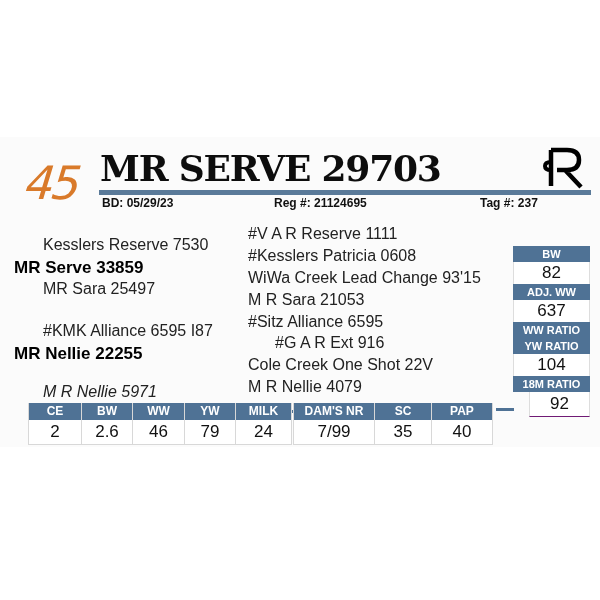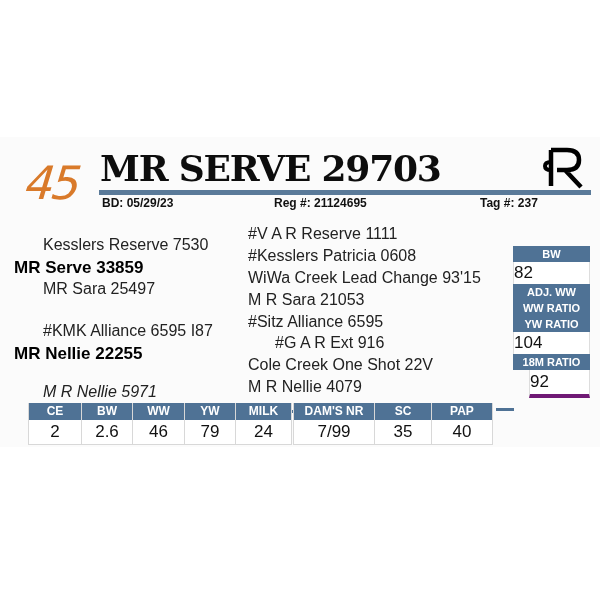--- a/index.html
+++ b/index.html
@@ -7,21 +7,21 @@
   .card { position: absolute; left: 0; top: 137px; width: 600px; height: 310px; background: #fbfbfb; }
   .lot { position: absolute; left: 26px; top: 160px; font-family: "DejaVu Sans", sans-serif; font-style: italic; font-size: 46px; color: #d97a2a; letter-spacing: -3px; line-height: 1; transform: skewX(-6deg); }
   .title { position: absolute; left: 100px; top: 150px; font-family: "DejaVu Serif", serif; font-weight: bold; font-size: 36px; color: #0d0d0d; letter-spacing: -1.2px; line-height: 1; }
   .rule { position: absolute; left: 99px; top: 190px; width: 492px; height: 5px; background: #5a7a99; }
   .info { position: absolute; top: 197px; font-weight: bold; font-size: 12px; color: #111; line-height: 1; }
   .logo { position: absolute; left: 543px; top: 146px; width: 44px; height: 44px; }
   .ped { position: absolute; font-size: 16px; line-height: 1; color: #222; white-space: nowrap; }
   .ped.bold { font-weight: bold; font-size: 17px; color: #000; }
   .right-stats { position: absolute; left: 513px; top: 246px; width: 77px; }
   .rs-head { background: #4f7295; color: #fff; font-weight: bold; font-size: 11px; text-align: center; height: 16px; line-height: 16px; }
-  .rs-val { background: #fff; font-size: 17px; text-align: left; height: 22px; line-height: 22px; border-left: 1px solid #ddd; border-right: 1px solid #ddd; }
+  .rs-val { background: #fff; font-size: 17px; text-align: center; height: 22px; line-height: 22px; border-left: 1px solid #ddd; border-right: 1px solid #ddd; }
   .epd { position: absolute; top: 403px; display: flex; }
   .epd .col { display: flex; flex-direction: column; border-right: 1px solid #d8d8d8; }
   .epd .col:first-child { border-left: 1px solid #d8d8d8; }
   .epd .h { background: #4f7295; color: #fff; font-weight: bold; font-size: 12px; text-align: center; height: 17px; line-height: 17px; }
   .epd .v { background: #fff; font-size: 17px; text-align: center; height: 24px; line-height: 24px; border-bottom: 1px solid #d8d8d8; }
   .conn { position: absolute; height: 3px; background: #4f7295; top: 410px; }
 </style>
 </head>
 <body>
 
@@ -54,25 +54,26 @@
 <div class="ped" style="left:248px; top:292px;">M R Sara 21053</div>
 <div class="ped" style="left:248px; top:314px;">#Sitz Alliance 6595</div>
 <div class="ped" style="left:248px; top:335px;margin-left:27px;">#G A R Ext 916</div>
 <div class="ped" style="left:248px; top:357px;">Cole Creek One Shot 22V</div>
 <div class="ped" style="left:248px; top:379px;">M R Nellie 4079</div>
 
 <div class="right-stats">
   <div class="rs-head">BW</div>
   <div class="rs-val">82</div>
   <div class="rs-head">ADJ. WW</div>
+  <div class="rs-val">637</div>
   <div class="rs-head">WW RATIO</div>
   <div class="rs-head">YW RATIO</div>
   <div class="rs-val">104</div>
   <div class="rs-head" style="margin-top:0;">18M RATIO</div>
-  <div class="rs-val" style="border-bottom:4px solid #701a75; height:24px; line-height:24px;margin-left:16px;">92</div>
+  <div class="rs-val" style="border-bottom:1px solid #701a75; height:24px; line-height:24px;margin-left:16px;">92</div>
 </div>
 
 <div class="conn" style="left:273px; width:20px;"></div>
 <div class="conn" style="left:496px; width:18px; top:408px;"></div>
 
 <div class="epd" style="left:12px;margin-left:16px;">
   <div class="col" style="width:52px;">
     <div class="h">CE</div>
     <div class="v">2</div>
   </div>

